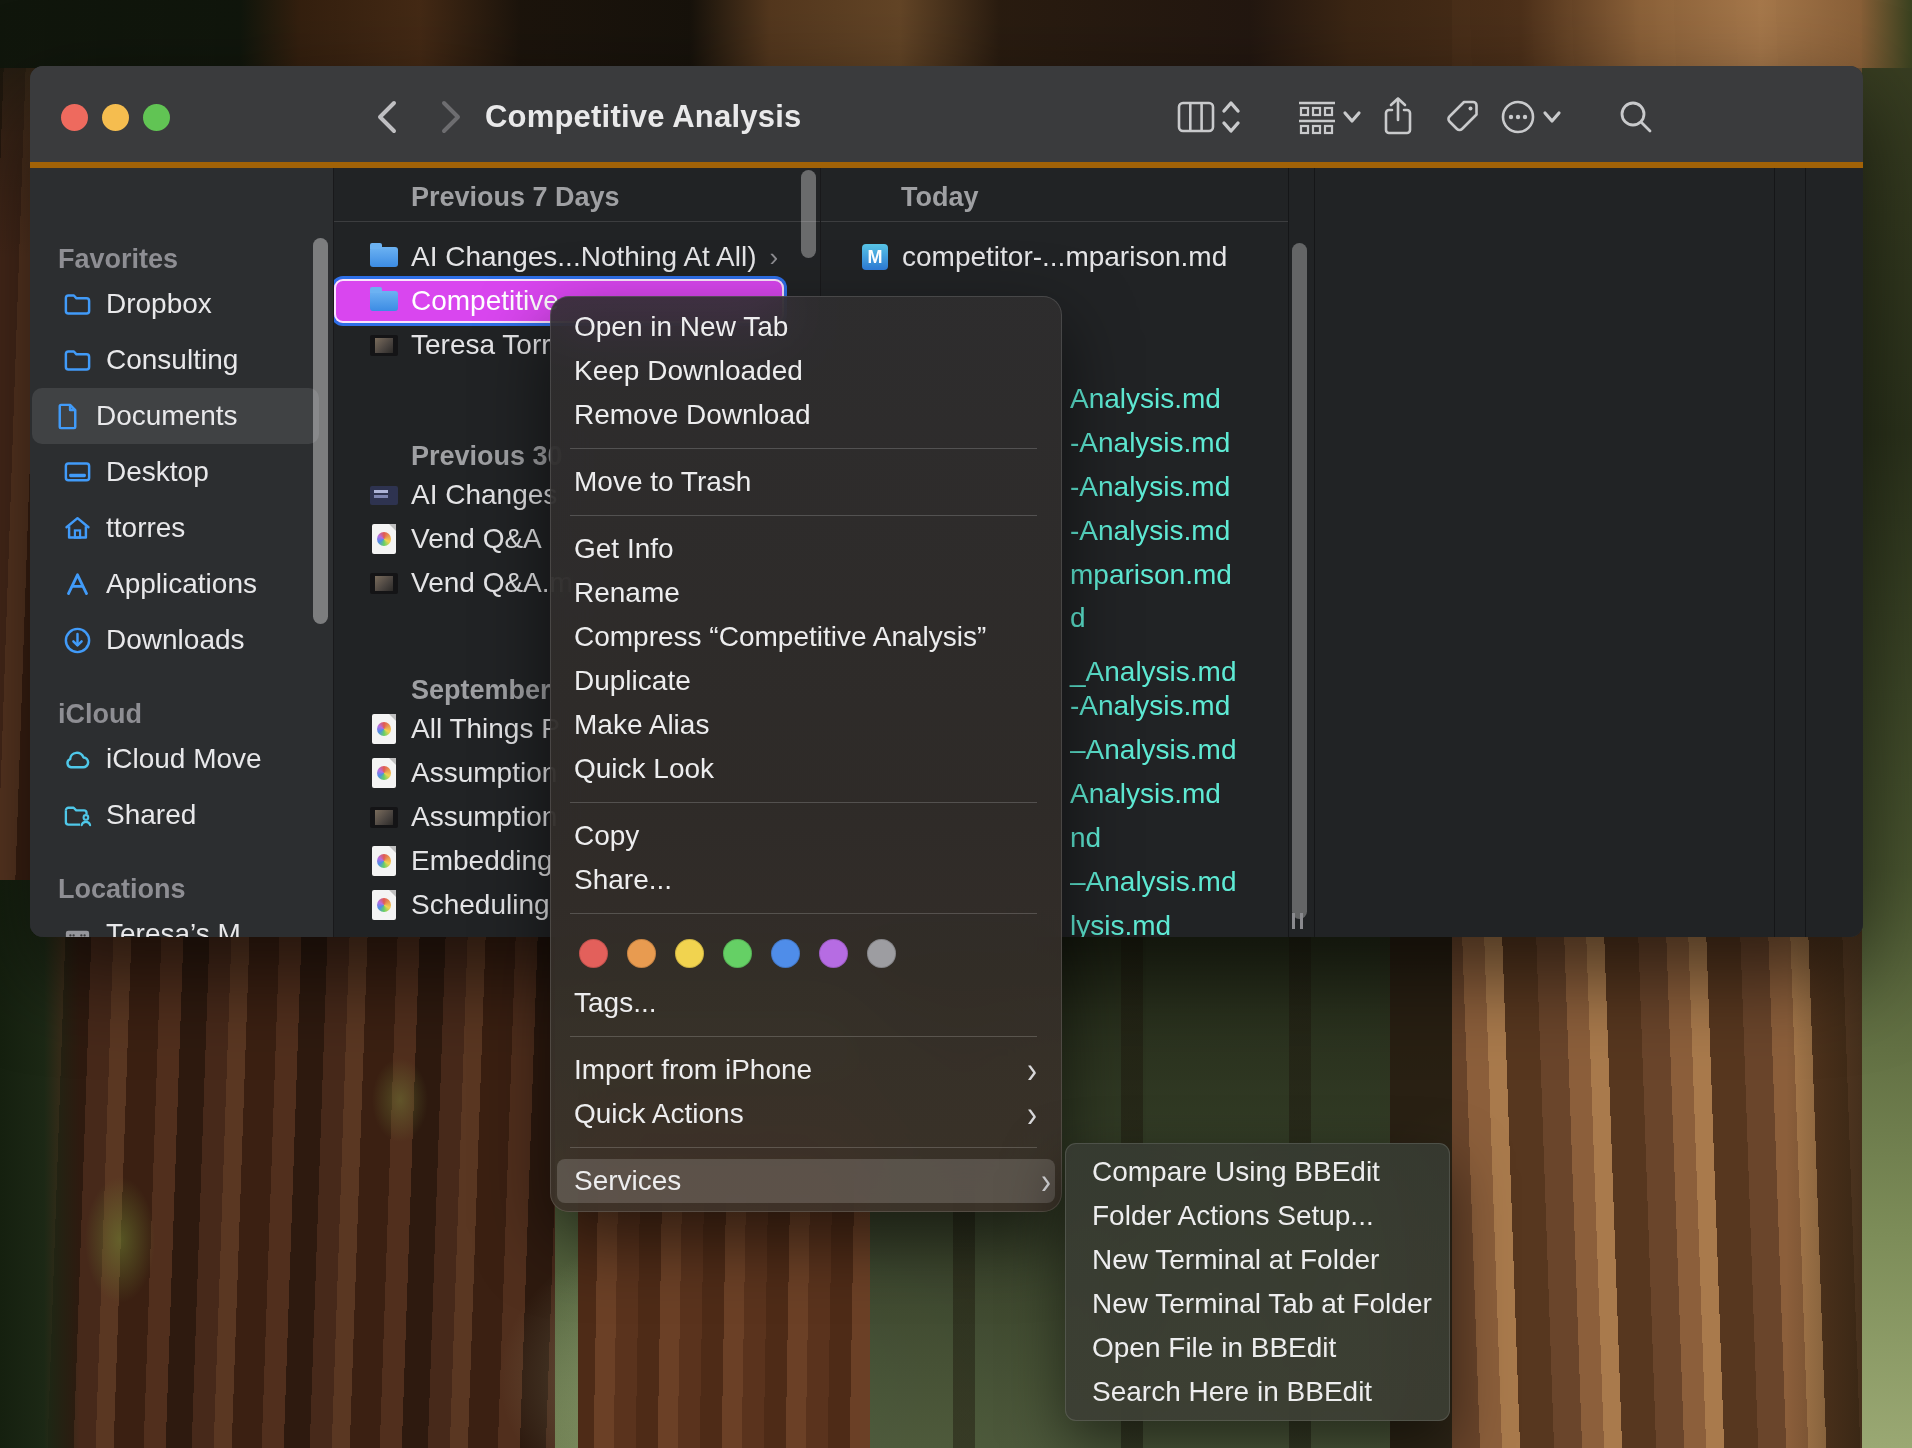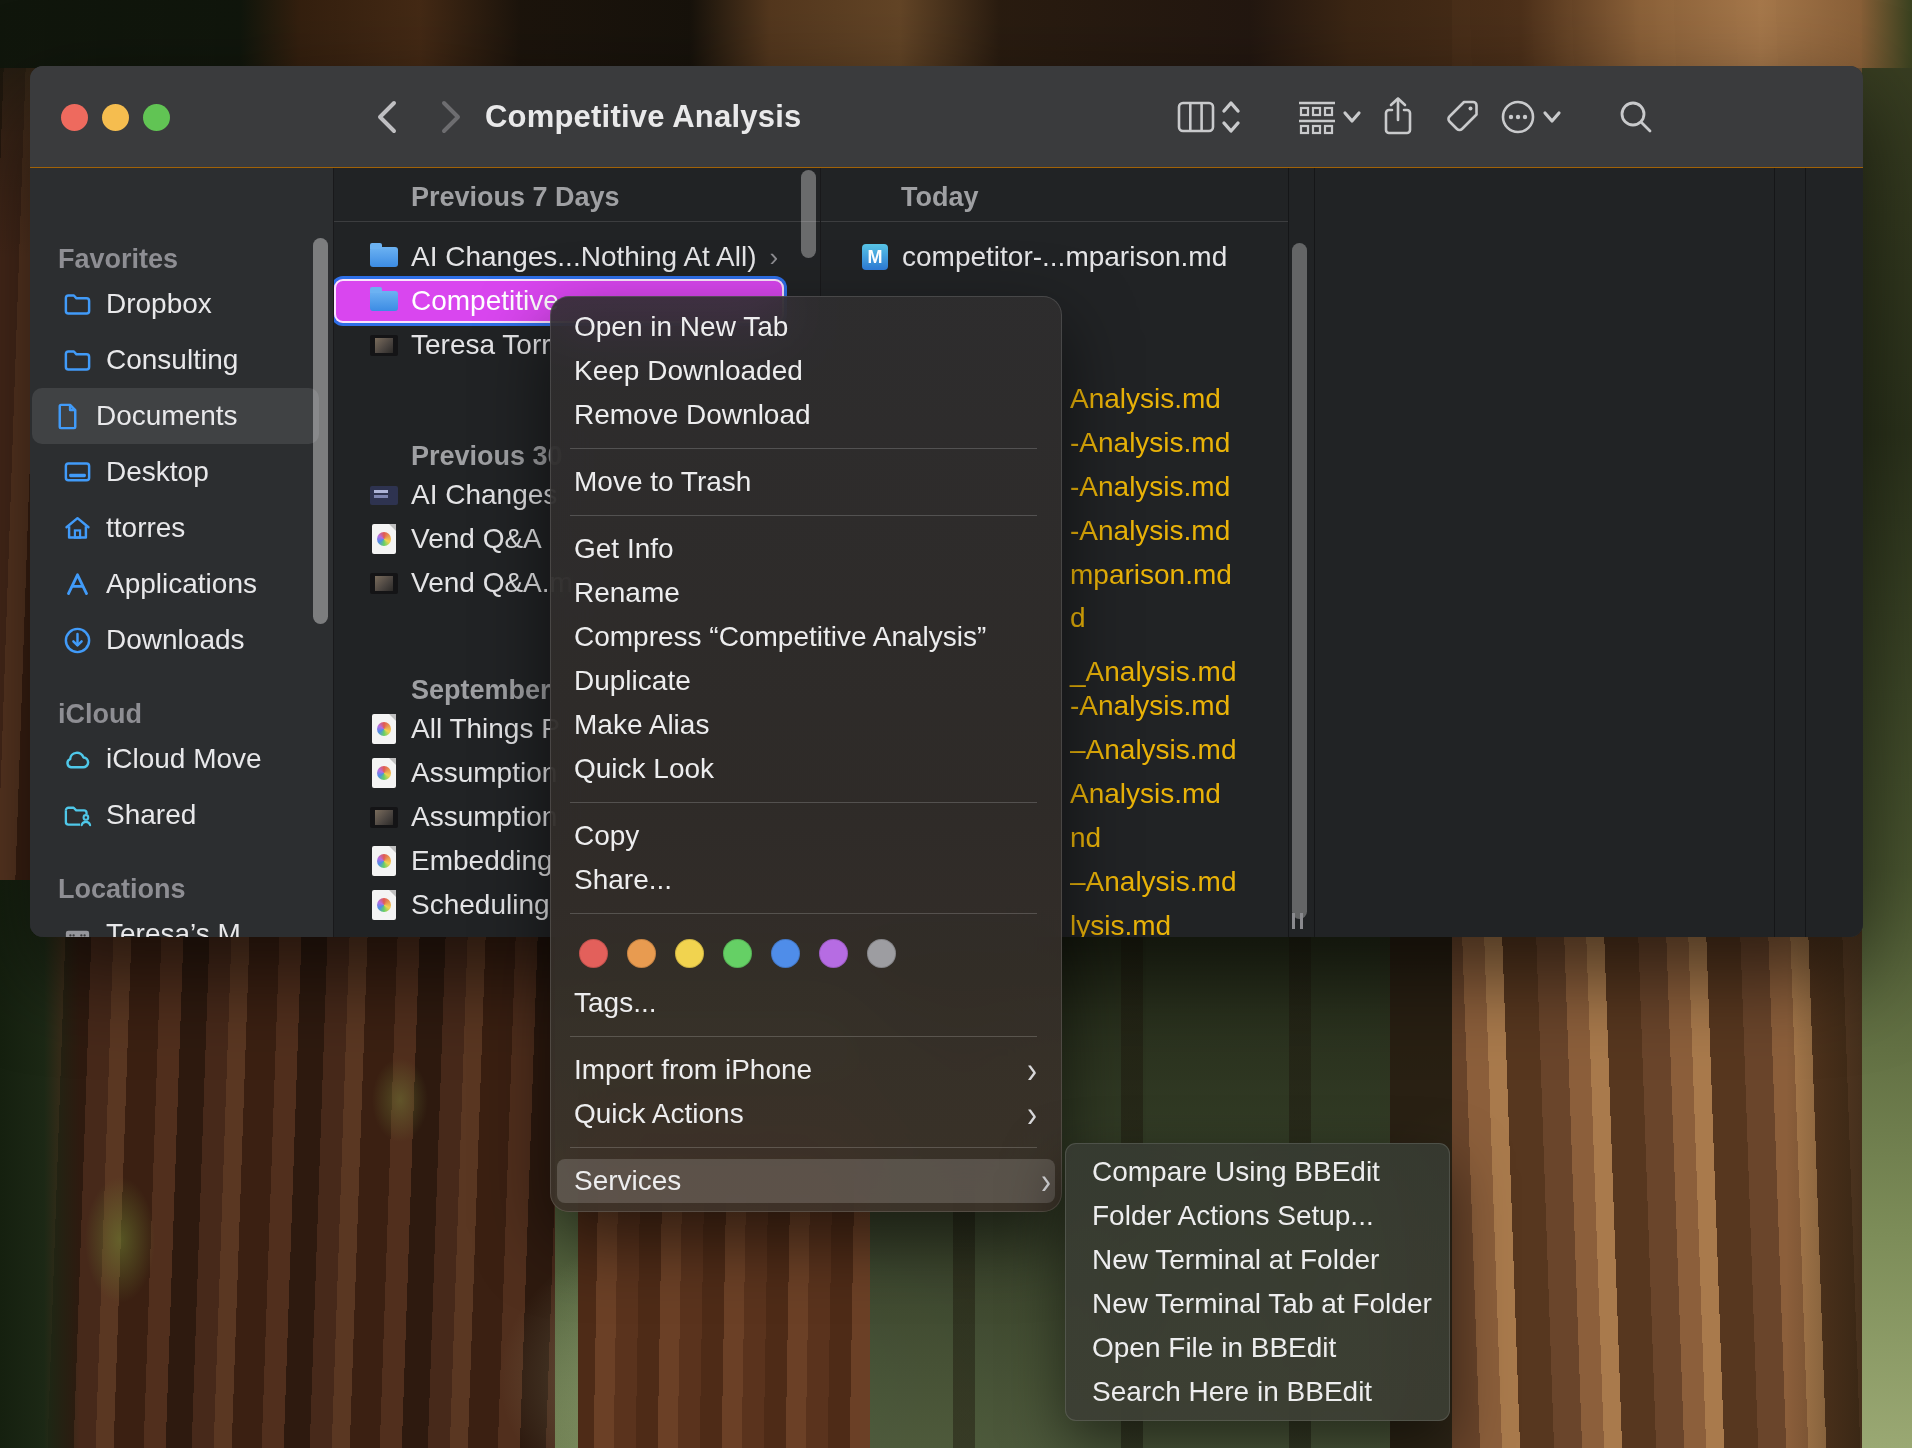--- a/index.html
+++ b/index.html
@@ -42,21 +42,21 @@
   .mist-b { position:absolute; left:1280px; width:420px; top:1020px; height:420px;
     background:radial-gradient(55% 60% at 55% 60%, rgba(175,190,145,.45), transparent 75%); }
   .top-strip { position:absolute; left:0; right:0; top:0; height:68px; opacity:.97;
     background:linear-gradient(90deg,#10160c 0,#10160c 240px,#35200f 300px,#452a15 420px,#1c140c 520px,#17120b 690px,#55381e 770px,#654627 900px,#2a1c10 1000px,#231710 1250px,#3c2614 1350px,#4a2e18 1520px,#8a6038 1640px,#a5774a 1760px,#8a6038 1860px,#39411f 1912px); }
 
   
   .window { position:absolute; left:30px; top:66px; width:1833px; height:871px;
     border-radius:13px; overflow:hidden; background:#212325;
     box-shadow:0 35px 90px rgba(0,0,0,.6), inset 0 0 0 1px rgba(255,255,255,.09); }
   .titlebar { position:absolute; left:0; top:0; right:0; height:102px; background:#3a3b3d;
-    border-bottom:1px solid #a16207; }
+    border-bottom:6px solid #a16207; }
   .lights { position:absolute; left:31px; top:0; height:102px; display:flex; align-items:center; gap:14px; }
   .light { width:27px; height:27px; border-radius:50%; }
   .light.red{ background:#ee6a5e; } .light.yellow{ background:#f5bd4f; } .light.green{ background:#61c454; }
   .navbtn { position:absolute; top:0; height:102px; display:flex; align-items:center; color:#bfbfc2; }
   .navbtn.fwd { color:#6d6d70; }
   .wtitle { position:absolute; left:455px; top:0; height:102px; display:flex; align-items:center;
     font-size:31px; font-weight:bold; color:#e9e9ea; letter-spacing:.2px; }
   .tbicon { position:absolute; top:0; height:102px; display:flex; align-items:center; color:#c9cacc; }
 
   
@@ -97,21 +97,21 @@
   .slide-ic::after { content:""; position:absolute; left:4px; top:4px; width:14px; height:3px;
     background:#aeb4d8; box-shadow:0 5px 0 #7d84b0; }
   .key-ic { width:24px; height:30px; background:#f4f4f4; border-radius:2px; position:relative; }
   .key-ic::before { content:""; position:absolute; right:0; top:0; border-style:solid;
     border-width:0 7px 7px 0; border-color:transparent #bfbfbf transparent transparent; }
   .key-ic::after { content:""; position:absolute; left:5px; top:8px; width:14px; height:14px; border-radius:50%;
     background:conic-gradient(#e05a52,#e89b50,#f1d34f,#65d065,#4f8de9,#b66ce3,#e05a52); }
   .md-ic { width:26px; height:26px; border-radius:4px; display:flex; align-items:center; justify-content:center;
     background:linear-gradient(180deg,#58c5e6,#2e7cd9); color:#fff; font-size:18px; font-weight:bold; }
   .frag { position:absolute; left:1040px; height:44px; display:flex; align-items:center;
-    font-size:28px; color:#eab308; white-space:nowrap; }
+    font-size:28px; color:#5eead4; white-space:nowrap; }
   .lane { position:absolute; top:0; bottom:0; width:1px; background:rgba(0,0,0,.35); }
   .thumb { position:absolute; width:15px; border-radius:8px; background:rgba(255,255,255,.33); }
   .resize-handle { position:absolute; left:1262px; top:745px; width:16px; height:16px; display:flex; gap:5px; }
   .resize-handle i { width:3px; height:16px; background:#8a8a8e; }
 
   
   .cmenu { position:absolute; left:550px; top:296px; width:512px; padding:9px 0; border-radius:19px;
     background:linear-gradient(180deg,rgba(47,46,47,.9) 0%,rgba(48,44,41,.9) 55%,rgba(60,50,42,.9) 100%);
     backdrop-filter:blur(28px) saturate(1.4); -webkit-backdrop-filter:blur(28px) saturate(1.4);
     box-shadow:0 28px 70px rgba(0,0,0,.55), inset 0 0 0 1px rgba(255,255,255,.13); z-index:50; }

